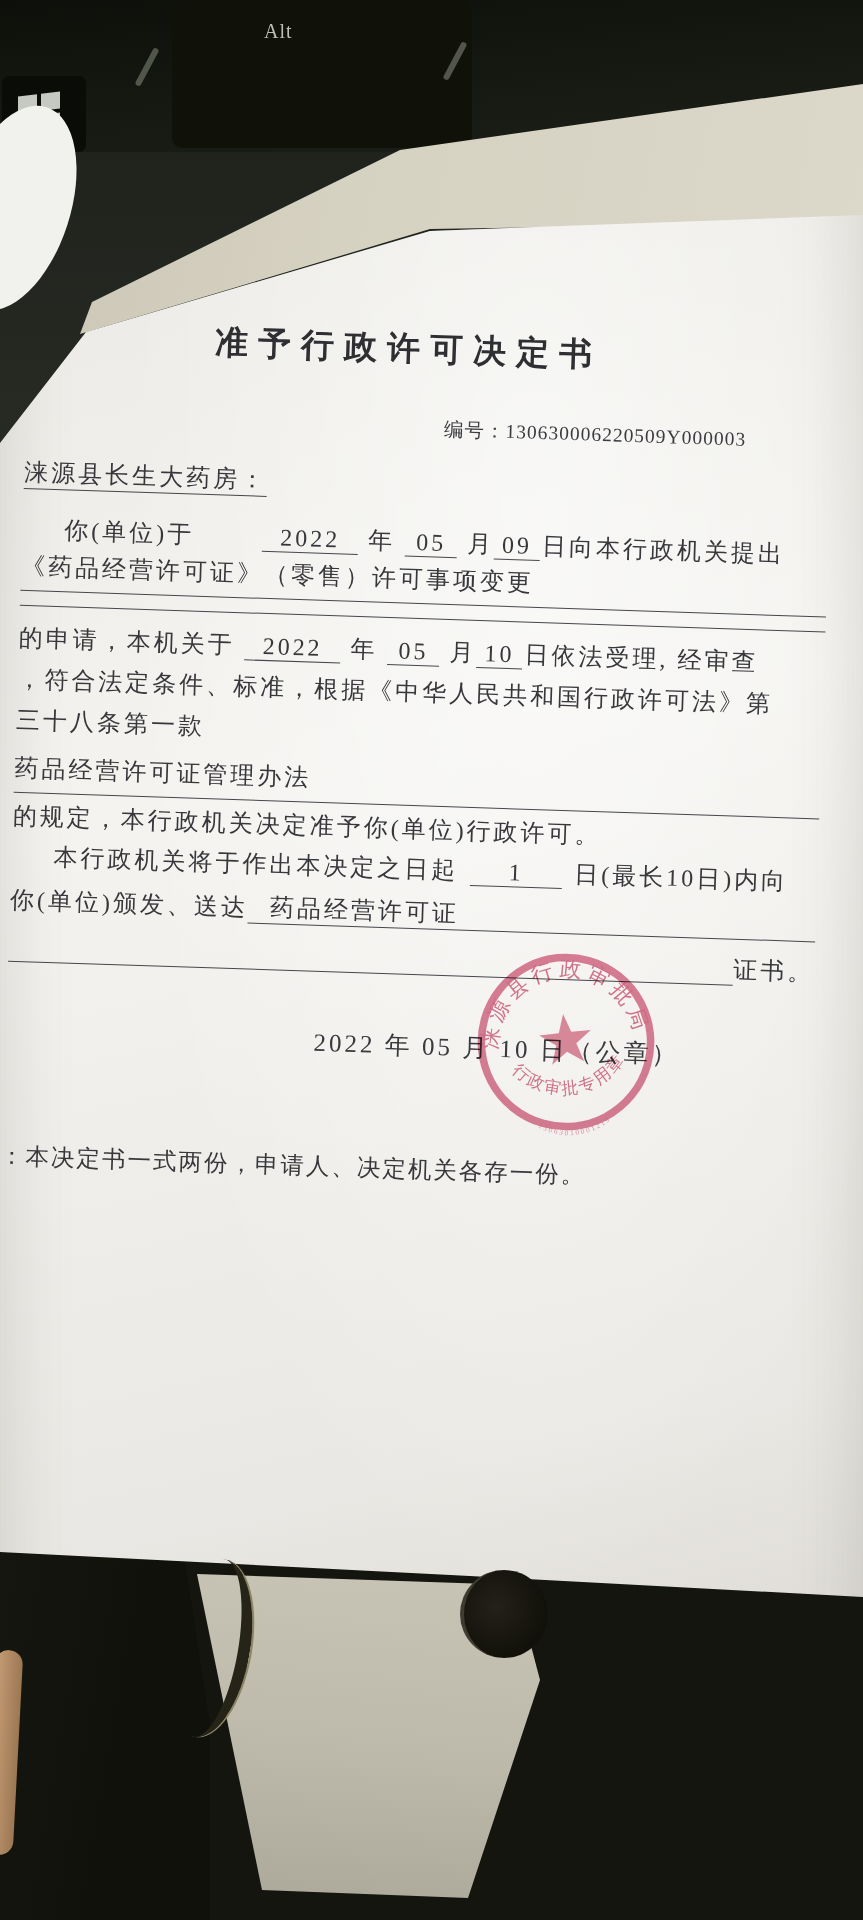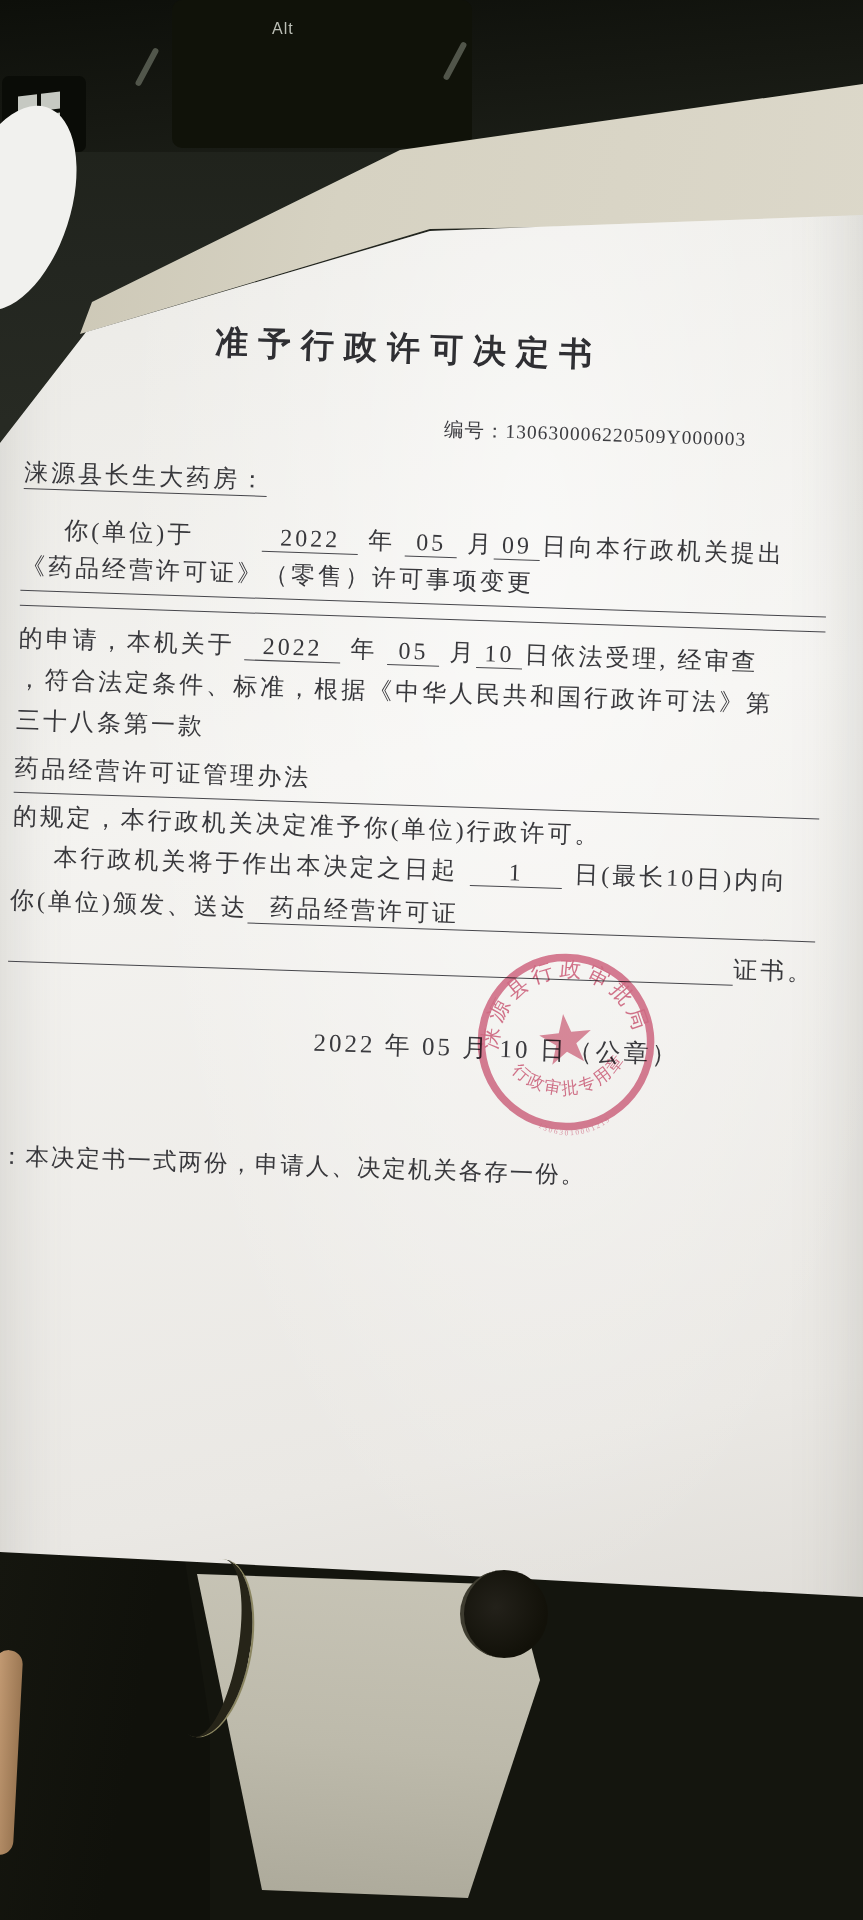--- a/index.html
+++ b/index.html
@@ -7,22 +7,22 @@
          background:linear-gradient(180deg,#1c1f17 0%,#232620 14%,#272a23 22%,#1a1c16 100%);
          font-family:"Liberation Serif","DejaVu Serif",serif;}
   
   .keyboard{position:absolute;left:0;top:0;width:863px;height:152px;
             background:linear-gradient(175deg,#0d0f0a 0%,#161812 55%,#1d2019 100%);}
   .winkey{position:absolute;left:2px;top:76px;width:84px;height:76px;background:#0a0c07;border-radius:7px;}
   .winlogo{position:absolute;left:16px;top:18px;width:42px;height:38px;display:grid;
            grid-template-columns:1fr 1fr;grid-template-rows:1fr 1fr;gap:4px;transform:skewY(-7deg);}
   .winlogo span{background:#d7dad2;opacity:.92;}
   .altkey{position:absolute;left:172px;top:0px;width:300px;height:148px;background:#101209;border-radius:10px;}
-  .altlabel{position:absolute;left:100px;top:20px;color:#bcbfb6;font-size:16px;letter-spacing:1px;
-            font-family:Liberation Sans, sans-serif;}
+  .altlabel{position:absolute;left:92px;top:20px;color:#bcbfb6;font-size:20px;letter-spacing:1px;
+            font-family:Liberation Serif, serif;}
   .keyglint{position:absolute;width:6px;height:42px;background:#5d6156;opacity:.85;border-radius:3px;}
   
   .stackedge{position:absolute;left:0;top:0;width:863px;height:400px;
              background:linear-gradient(100deg,#c9c4b2 0%,#d6d2c2 40%,#dcd8ca 100%);
              clip-path:polygon(92px 302px,400px 150px,863px 84px,863px 222px,430px 229px,80px 334px);}
   .pagecurl{position:absolute;left:-42px;top:102px;width:112px;height:212px;border-radius:50%;
             background:radial-gradient(circle at 35% 40%,#fcfcfa 0%,#ececе8 60%,#dcdcd6 100%);
             background-color:#f1f1ee;transform:rotate(18deg);}
   
   .paper{position:absolute;left:0;top:0;width:863px;height:1920px;z-index:3;

